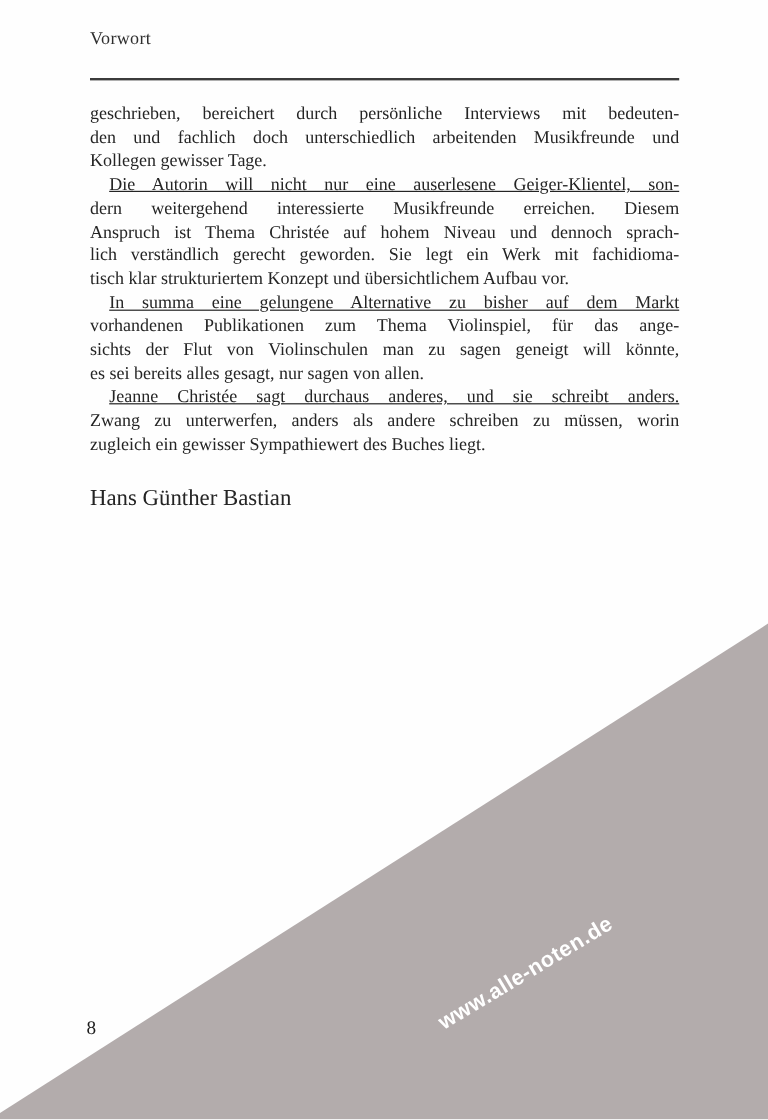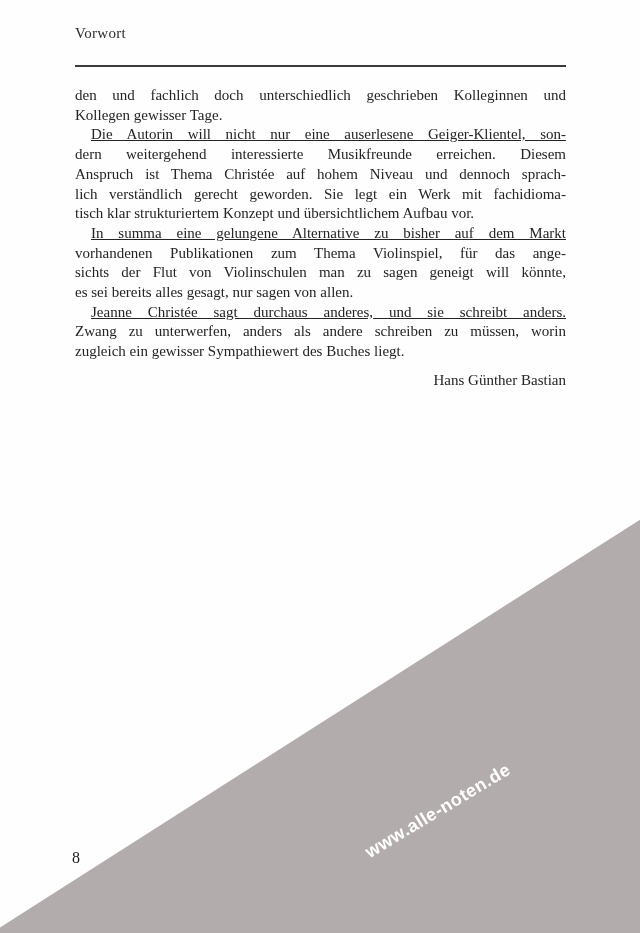--- a/index.html
+++ b/index.html
@@ -44,23 +44,22 @@
   .paragraph { margin: 0; }
   .line {
     text-align: justify;
     text-align-last: justify;
     text-justify: inter-word;
     white-space: normal;
   }
   .line.last { text-align-last: left; }
   .line.indent { text-indent: 16px; text-decoration: underline; }
   .signature {
-    margin-top: 9px;
-    text-align: right;
-    font-size: 15px;
+    margin-top: 24px;
+    font-size: 19px;
   }
   .corner-triangle {
     position: absolute;
     left: 0;
     top: 0;
     width: 640px;
     height: 933px;
     clip-path: polygon(0 99.4%, 100% 55.7%, 100% 100%, 0 100%);
     pointer-events: none;
   }
@@ -88,21 +87,22 @@
 
 <div class="page">
 
   <div class="running-head">Vorwort</div>
 
   <div class="head-rule" style="background: rgb(59, 59, 59);"></div>
 
   <div class="body-text">
 
   <div class="paragraph">
-        <div class="line">den und fachlich doch unterschiedlich geschrieben Kolleginnen und</div>
+        <div class="line">geschrieben, bereichert durch persönliche Interviews mit bedeuten-</div>
+        <div class="line">den und fachlich doch unterschiedlich arbeitenden Musikfreunde und</div>
         <div class="line last">Kollegen gewisser Tage.</div>
       </div>
       <div class="paragraph">
         <div class="line indent">Die Autorin will nicht nur eine auserlesene Geiger-Klientel, son-</div>
         <div class="line">dern weitergehend interessierte Musikfreunde erreichen. Diesem</div>
         <div class="line">Anspruch ist Thema Christée auf hohem Niveau und dennoch sprach-</div>
         <div class="line">lich verständlich gerecht geworden. Sie legt ein Werk mit fachidioma-</div>
         <div class="line last">tisch klar strukturiertem Konzept und übersichtlichem Aufbau vor.</div>
       </div>
       <div class="paragraph">

